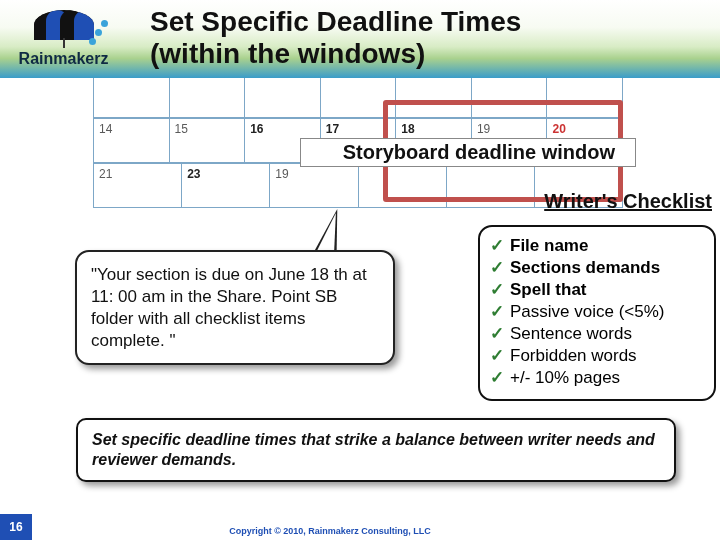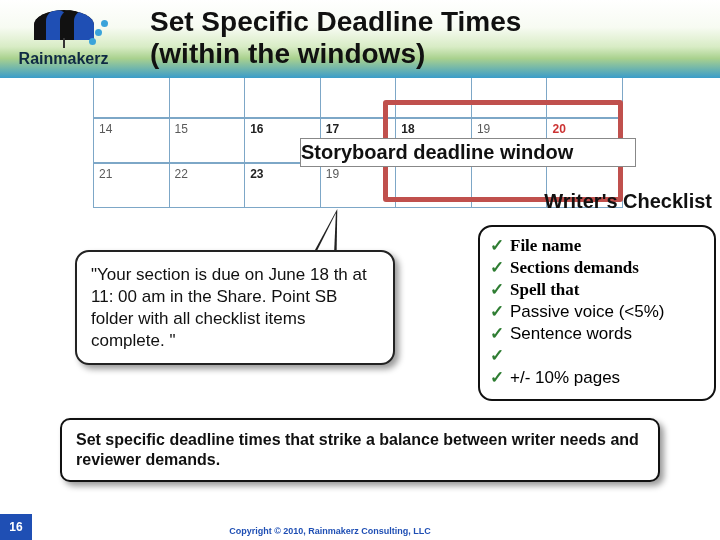--- a/index.html
+++ b/index.html
@@ -59,27 +59,27 @@
   
   .dl-window {
     position: absolute; left: 383px; top: 100px; width: 240px; height: 102px;
     border: 5px solid #c0504d; background: rgba(255,255,255,0);
     border-radius: 3px;
   }
   .dl-window-label {
     position: absolute; left: 300px; top: 138px; width: 336px;
     background: #fff; border: 1px solid #888;
     font-size: 20px; font-weight: bold; color: #111;
-    text-align: left; padding: 2px 0;
+    text-align: right; padding: 2px 20px;
   }
 
   
   .checklist-heading {
     position: absolute; right: 8px; top: 190px;
-    font-size: 20px; font-weight: bold; color: #111;
+    font-size: 20px; font-weight: bold; text-decoration: underline; color: #111;
   }
 
   
   .bubble {
     position: absolute; left: 75px; top: 250px; width: 320px; height: 115px;
     background: #fff; border: 2px solid #222; border-radius: 14px;
     box-shadow: 4px 4px 6px rgba(0,0,0,0.4);
     padding: 12px 14px;
     font-size: 17px; line-height: 22px; color: #111;
   }
@@ -102,30 +102,30 @@
   }
 
   
   .checklist {
     position: absolute; right: 4px; top: 225px; width: 238px;
     background: #fff; border: 2px solid #111; border-radius: 14px;
     padding: 8px 10px 10px 10px;
   }
   .checklist .row { display: flex; align-items: baseline; gap: 6px; font-size: 17px; line-height: 22px; }
   .check { color: #2e7d32; font-weight: bold; width: 14px; }
-  .bold { font-weight: bold; font-family: Liberation Serif, serif; }
+  .bold { font-weight: bold; }
   .italic { }
 
   
   .summary {
-    position: absolute; left: 60px; top: 418px; width: 600px;
+    position: absolute; left: 76px; top: 418px; width: 600px;
     background: #fff; border: 2px solid #111; border-radius: 10px;
     box-shadow: 4px 4px 6px rgba(0,0,0,0.4);
     padding: 10px 14px;
-    font-size: 16px; line-height: 20px; font-weight: bold; color: #111;
+    font-size: 16px; line-height: 20px; font-weight: bold; color: #111; font-style: italic;
   }
 
   
   .page-num {
     position: absolute; left: 0; bottom: 0; width: 32px; height: 26px;
     background: #1f4fb4; color: #fff; font-size: 12px; font-weight: bold;
     display: flex; align-items: center; justify-content: center;
   }
   .copyright {
     position: absolute; left: 0; bottom: 4px; width: 660px;
@@ -176,21 +176,20 @@
       <div class="cal-cell">14</div>
       <div class="cal-cell">15</div>
       <div class="cal-cell today">16</div>
       <div class="cal-cell today">17</div>
       <div class="cal-cell today">18</div>
       <div class="cal-cell">19</div>
       <div class="cal-cell holiday">20</div>
     </div>
     <div class="cal-row">
       <div class="cal-cell">21</div>
-      <div class="cal-cell">22</div>
       <div class="cal-cell today">23</div>
       <div class="cal-cell">19</div>
       <div class="cal-cell"></div>
       <div class="cal-cell"></div>
       <div class="cal-cell"></div>
     </div>
   </div>
 
   <div class="dl-window"></div>
   <div class="dl-window-label">Storyboard deadline window</div>
@@ -218,20 +217,21 @@
     <div class="row">
         <span class="check">✓</span>
         <span class="italic">Passive voice (&lt;5%)</span>
       </div>
     <div class="row">
         <span class="check">✓</span>
         <span class="italic">Sentence words</span>
       </div>
     <div class="row">
         <span class="check">✓</span>
+        <span class="italic">Forbidden words</span>
       </div>
     <div class="row">
         <span class="check">✓</span>
         <span class="italic">+/- 10% pages</span>
       </div>
   </div>
 
   <div class="summary">
     <span>Set specific deadline times that strike a balance between writer needs and reviewer demands.</span>
   </div>

